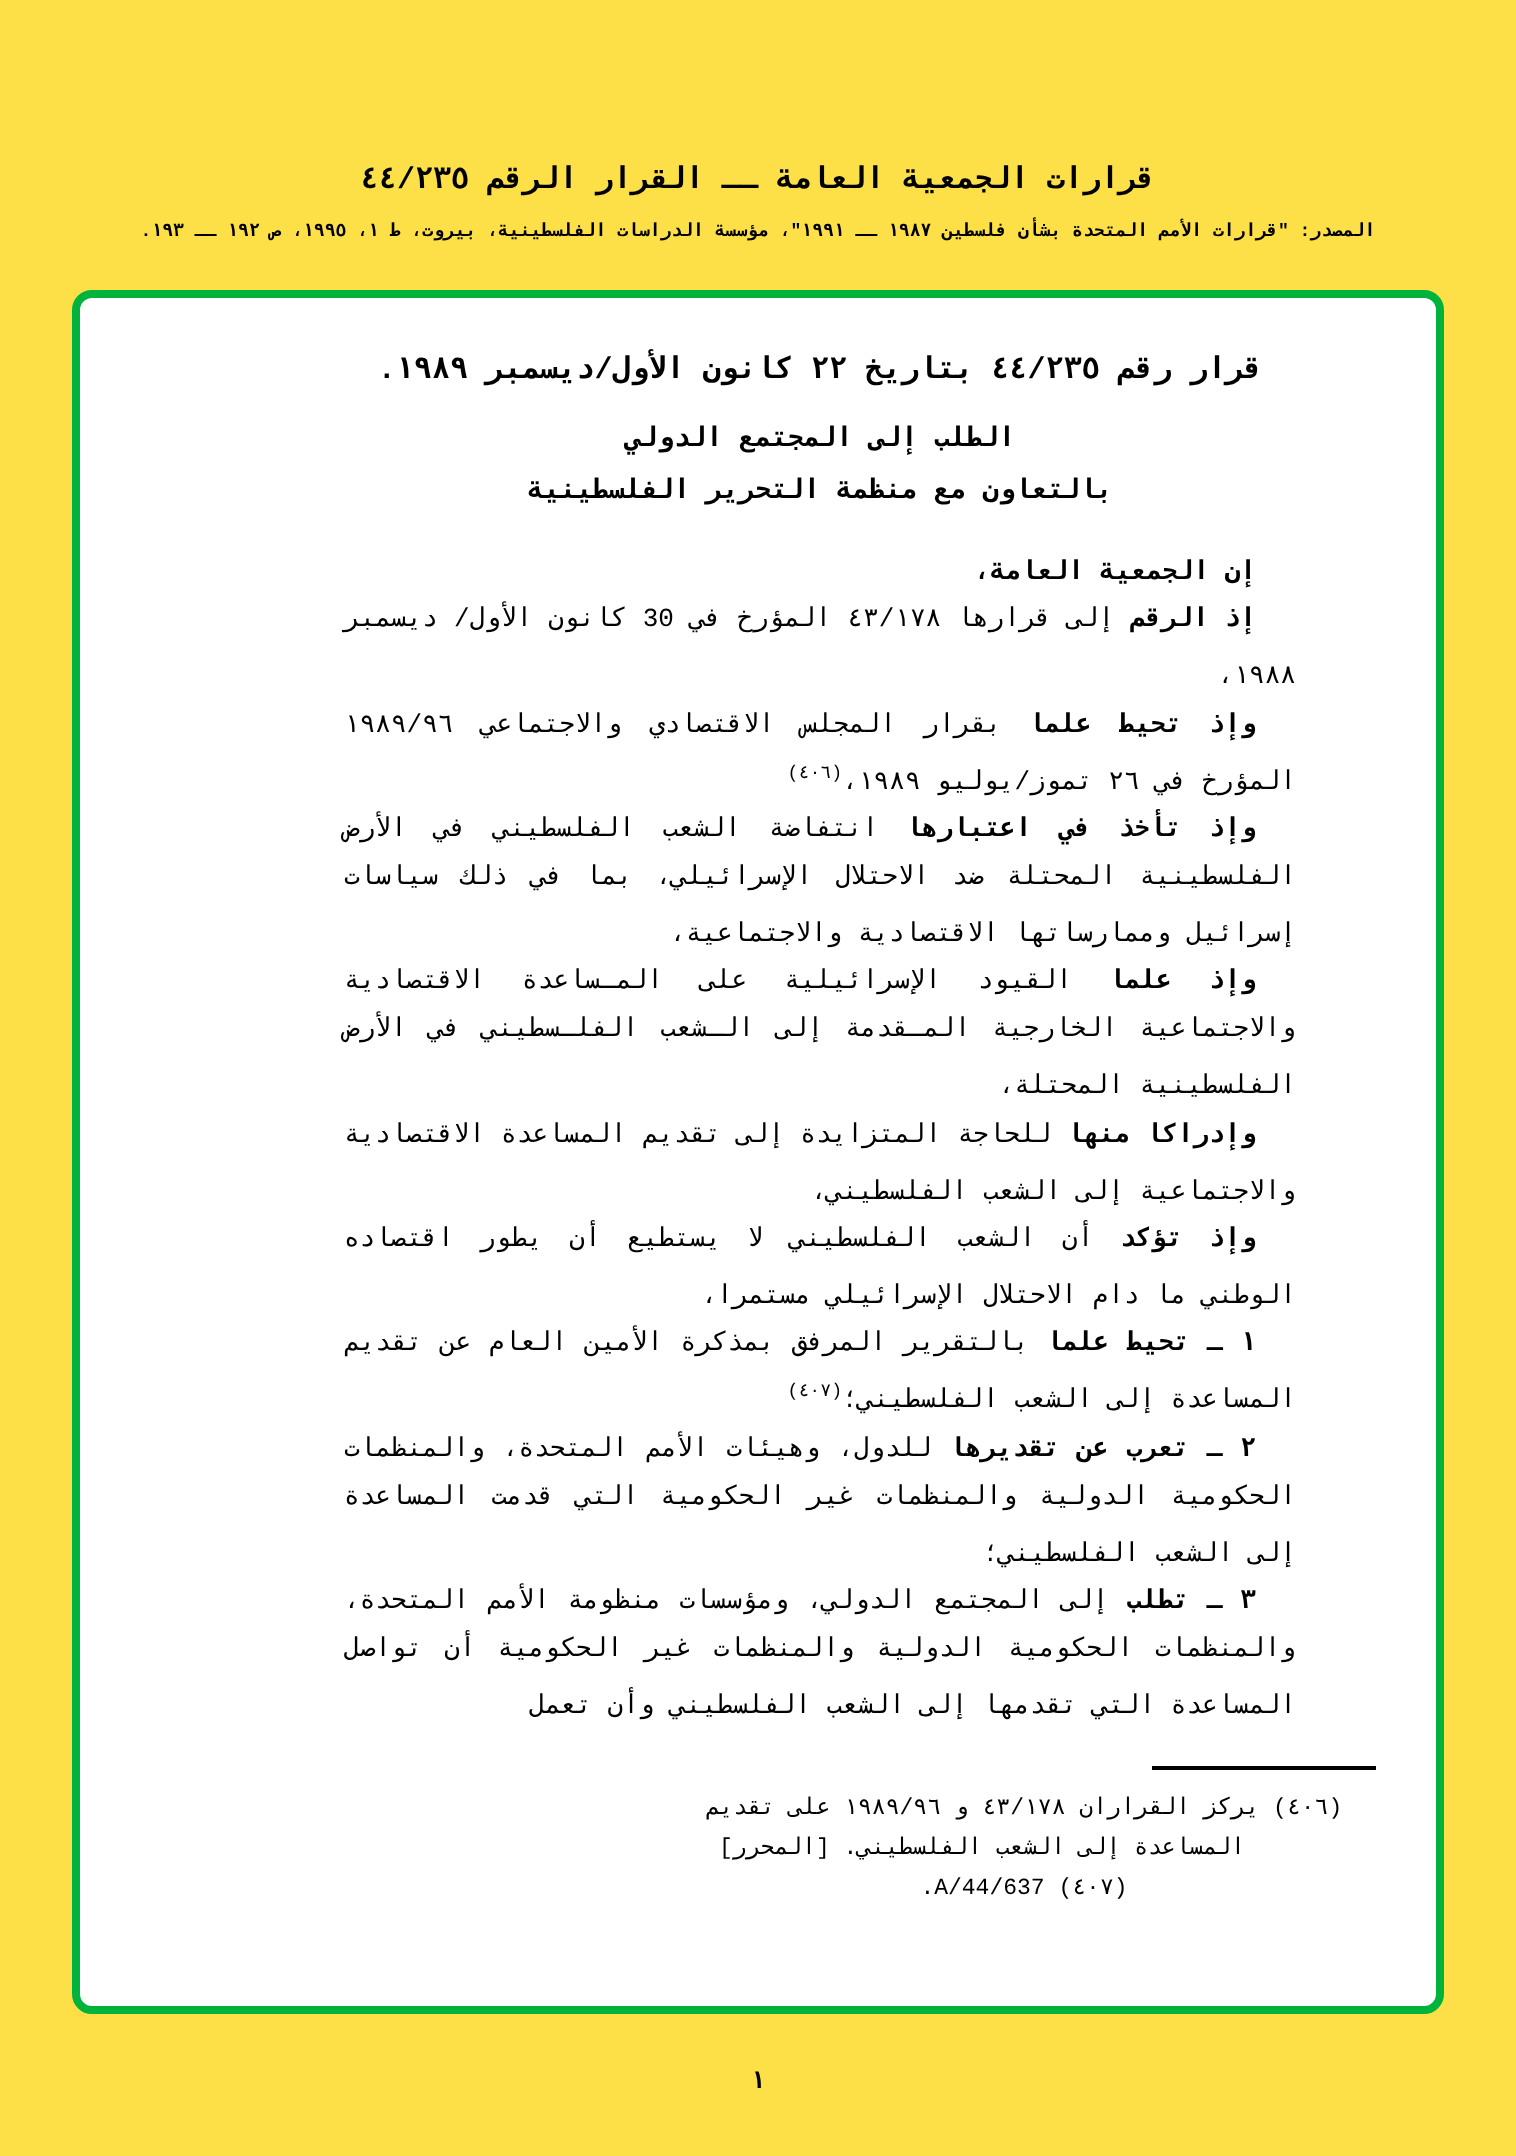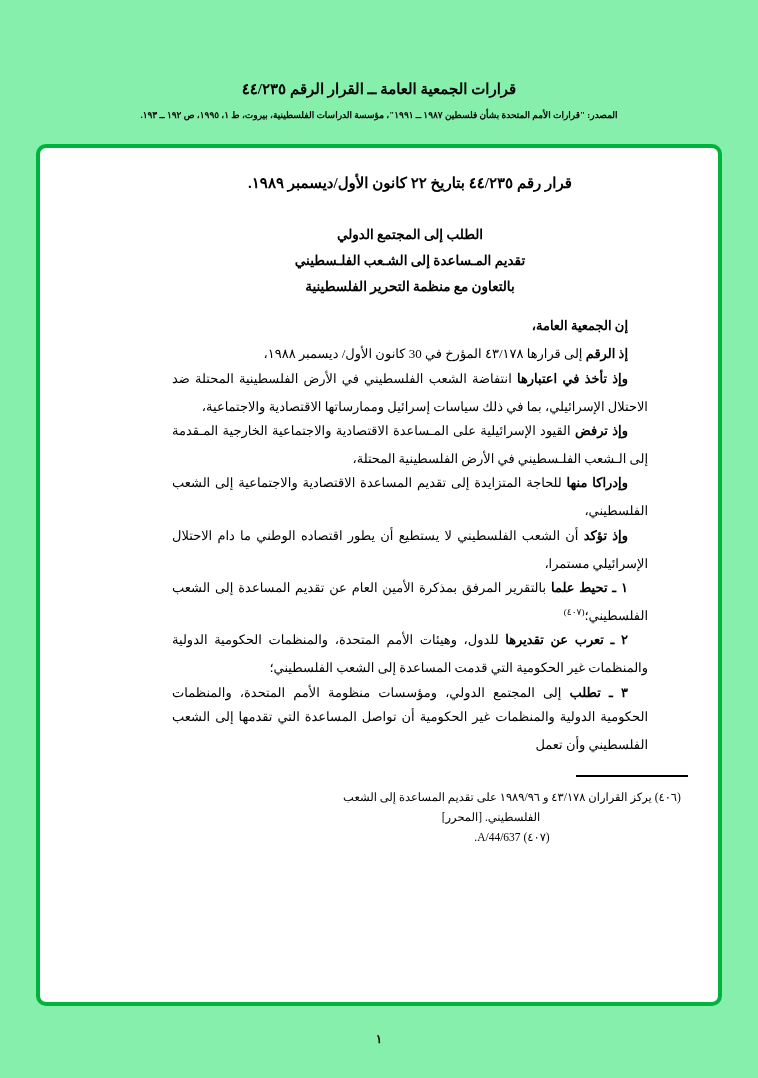--- a/index.html
+++ b/index.html
@@ -4,24 +4,24 @@
 <style>
   html, body {
     margin: 0;
     padding: 0;
     background: #ffffff;
   }
   .page {
     position: relative;
     width: 758px;
     height: 1078px;
-    background: #86efac;
+    background: #fde047;
     direction: rtl;
     color: #000;
-    font-family: Liberation Serif, serif;
+    font-family: Liberation Mono, monospace;
     overflow: hidden;
   }
   .doc-header {
     padding-top: 80px;
     text-align: center;
   }
   .doc-header h1 {
     margin: 0;
     font-size: 15px;
     font-weight: bold;
@@ -39,21 +39,21 @@
     margin: 24px 36px 0;
     height: 862px;
     border: 4px solid var(--color-frame, #00b33c);
     border-radius: 10px;
     background: #ffffff;
   }
   .content {
     margin: 26px 70px 0 132px;
   }
   .res-title {
-    margin: 0 0 30px;
+    margin: 0 0 14px;
     font-size: 15px;
     font-weight: bold;
     text-align: center;
   }
   .subtitle p {
     margin: 0;
     font-size: 13.5px;
     font-weight: bold;
     text-align: center;
     line-height: 26px;
@@ -110,29 +110,29 @@
     <p class="source-line">المصدر: "قرارات الأمم المتحدة بشأن فلسطين ١٩٨٧ ــ ١٩٩١"، مؤسسة الدراسات الفلسطينية، بيروت، ط ١، ١٩٩٥، ص ١٩٢ ــ ١٩٣.</p>
   </div>
 
   <div class="frame">
     <div class="content">
 
       <p class="res-title">قرار رقم ٤٤/٢٣٥ بتاريخ ٢٢ كانون الأول/ديسمبر ١٩٨٩.</p>
 
       <div class="subtitle">
         <p>الطلب إلى المجتمع الدولي</p>
-        <p>تقديم المـساعدة إلى الشـعب الفلـسطيني</p>
         <p>بالتعاون مع منظمة التحرير الفلسطينية</p>
       </div>
 
       <div class="body-text">
         <p class="para"><span class="lead">إن الجمعية العامة،</span><span></span><sup class="ref"></sup></p>
         <p class="para"><span class="lead">إذ الرقم</span><span> إلى قرارها ٤٣/١٧٨ المؤرخ في 30 كانون الأول/ ديسمبر ١٩٨٨،</span><sup class="ref"></sup></p>
+        <p class="para"><span class="lead">وإذ تحيط علما</span><span> بقرار المجلس الاقتصادي والاجتماعي ١٩٨٩/٩٦ المؤرخ في ٢٦ تموز/يوليو ١٩٨٩،</span><sup class="ref">(٤٠٦)</sup></p>
         <p class="para"><span class="lead">وإذ تأخذ في اعتبارها</span><span> انتفاضة الشعب الفلسطيني في الأرض الفلسطينية المحتلة ضد الاحتلال الإسرائيلي، بما في ذلك سياسات إسرائيل وممارساتها الاقتصادية والاجتماعية،</span><sup class="ref"></sup></p>
-        <p class="para"><span class="lead">وإذ ترفض</span><span> القيود الإسرائيلية على المـساعدة الاقتصادية والاجتماعية الخارجية المـقدمة إلى الـشعب الفلـسطيني في الأرض الفلسطينية المحتلة،</span><sup class="ref"></sup></p>
+        <p class="para"><span class="lead">وإذ علما</span><span> القيود الإسرائيلية على المـساعدة الاقتصادية والاجتماعية الخارجية المـقدمة إلى الـشعب الفلـسطيني في الأرض الفلسطينية المحتلة،</span><sup class="ref"></sup></p>
         <p class="para"><span class="lead">وإدراكا منها</span><span> للحاجة المتزايدة إلى تقديم المساعدة الاقتصادية والاجتماعية إلى الشعب الفلسطيني،</span><sup class="ref"></sup></p>
         <p class="para"><span class="lead">وإذ تؤكد</span><span> أن الشعب الفلسطيني لا يستطيع أن يطور اقتصاده الوطني ما دام الاحتلال الإسرائيلي مستمرا،</span><sup class="ref"></sup></p>
         <p class="para"><span class="lead">١ ـ تحيط علما</span><span> بالتقرير المرفق بمذكرة الأمين العام عن تقديم المساعدة إلى الشعب الفلسطيني؛</span><sup class="ref">(٤٠٧)</sup></p>
         <p class="para"><span class="lead">٢ ـ تعرب عن تقديرها</span><span> للدول، وهيئات الأمم المتحدة، والمنظمات الحكومية الدولية والمنظمات غير الحكومية التي قدمت المساعدة إلى الشعب الفلسطيني؛</span><sup class="ref"></sup></p>
         <p class="para"><span class="lead">٣ ـ تطلب</span><span> إلى المجتمع الدولي، ومؤسسات منظومة الأمم المتحدة، والمنظمات الحكومية الدولية والمنظمات غير الحكومية أن تواصل المساعدة التي تقدمها إلى الشعب الفلسطيني وأن تعمل</span><sup class="ref"></sup></p>
       </div>
 
       <div class="footnotes">
         <div class="fn-sep"></div>
         <p class="footnote">(٤٠٦) يركز القراران ٤٣/١٧٨ و ١٩٨٩/٩٦ على تقديم المساعدة إلى الشعب الفلسطيني. [المحرر]</p>

